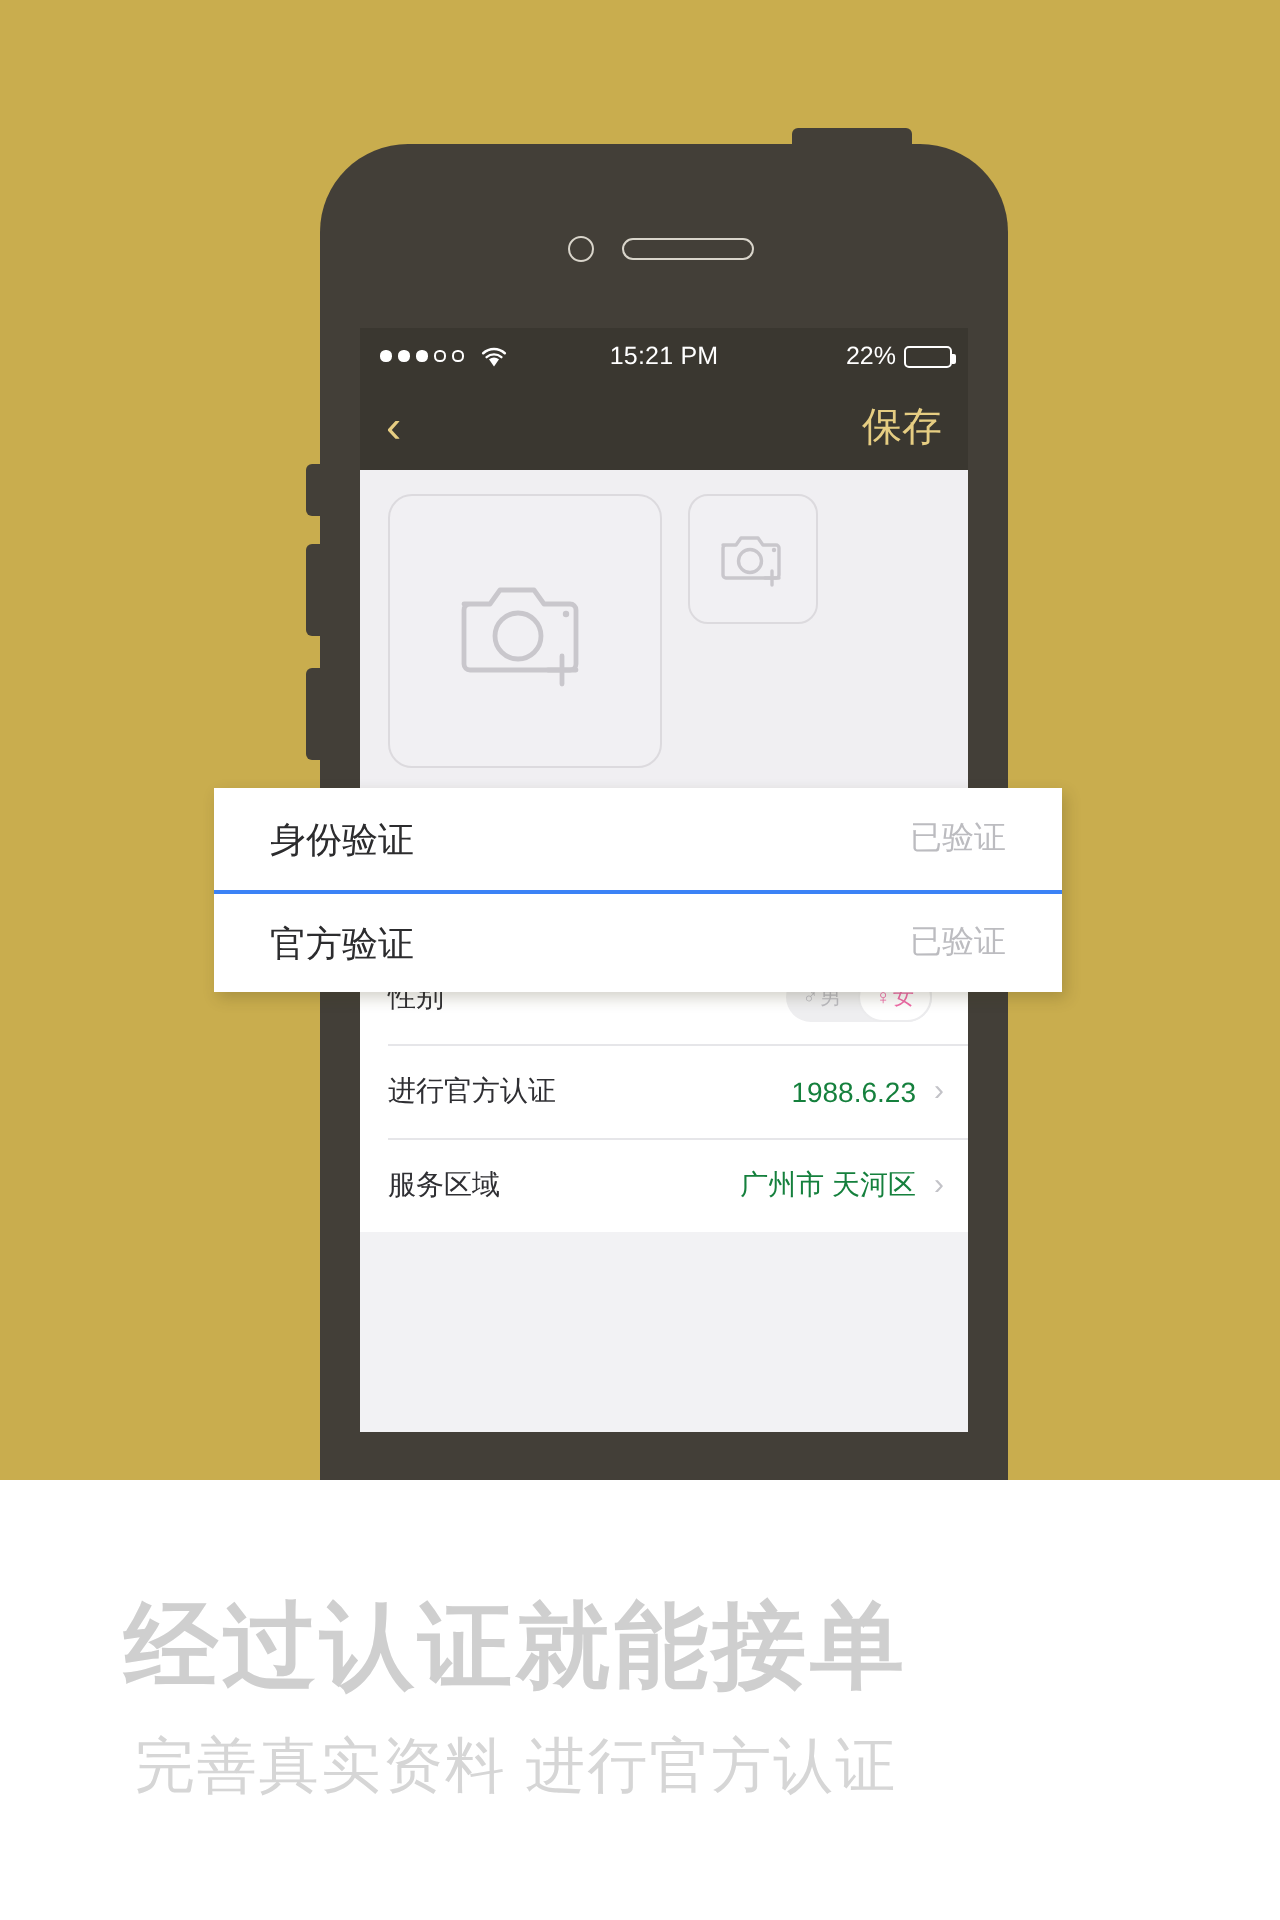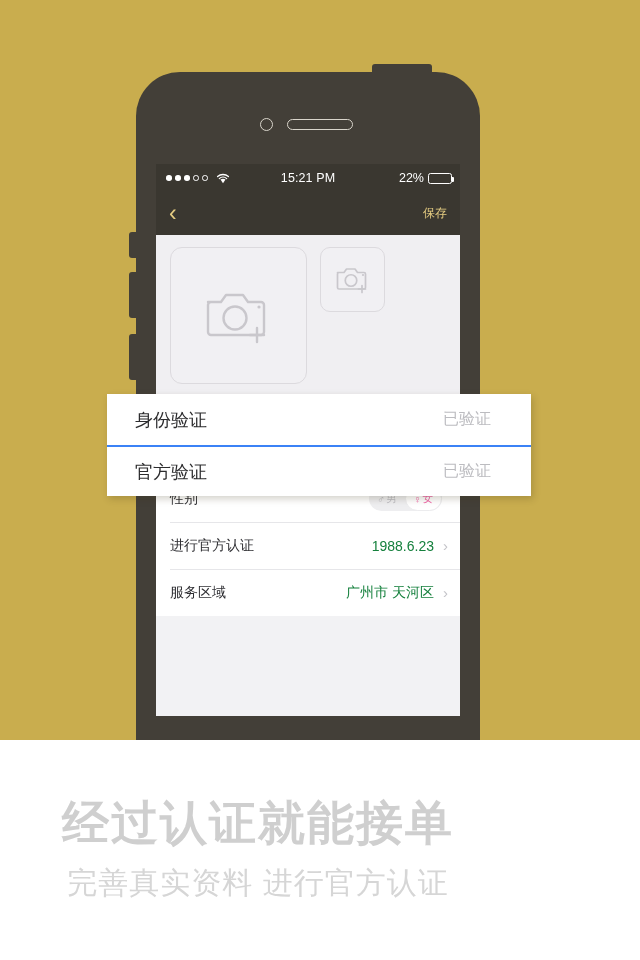--- a/index.html
+++ b/index.html
@@ -24,21 +24,21 @@
     left: 0;
     top: 0;
     width: 640px;
     height: 740px;
     background: #c9ad4e;
   }
 
   
   .phone {
     position: absolute;
-    left: 136px;
+    left: 160px;
     top: 72px;
     width: 344px;
     height: 668px;
     background: #433f38;
     border-radius: 44px 44px 0 0;
     box-sizing: border-box;
     text-decoration: underline;
   }
 
   
@@ -177,21 +177,21 @@
   .nav-title {
     position: absolute;
     left: 0; right: 0;
     text-align: center;
     color: #e6cd82;
     font-size: 17.5px;
     letter-spacing: 1px;
   }
   .nav-save {
     color: #e6cd82;
-    font-size: 12px;
+    font-size: 20px;
     position: relative;
     z-index: 2;
   }
 
   
   .photo-area {
     background: #f0eff2;
     padding: 12px 14px 14px 14px;
     display: flex;
     gap: 13px;
@@ -290,21 +290,21 @@
     top: 394px;
     width: 424px;
     background: #ffffff;
     box-shadow: 2px 3px 7px rgba(60,50,20,0.22);
   }
   .popup-row {
     height: 51px;
     display: flex;
     align-items: center;
     justify-content: space-between;
-    padding: 0 40px 0 28px;
+    padding: 0 28px 0 28px;
     box-sizing: border-box;
   }
   .popup-row + .popup-row {
     border-top: 2px solid #3b82f6;
   }
   .popup-label {
     font-size: 18px;
     color: #2c2c2e;
   }
   .popup-status {

